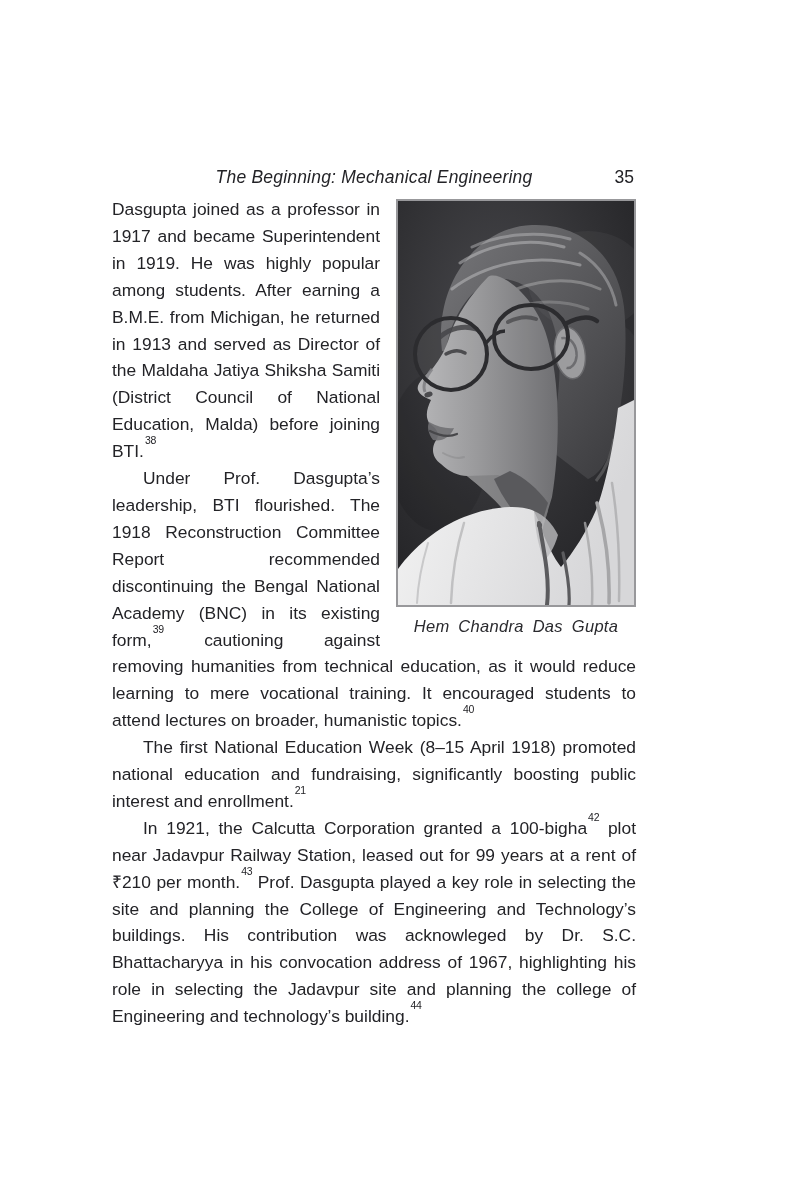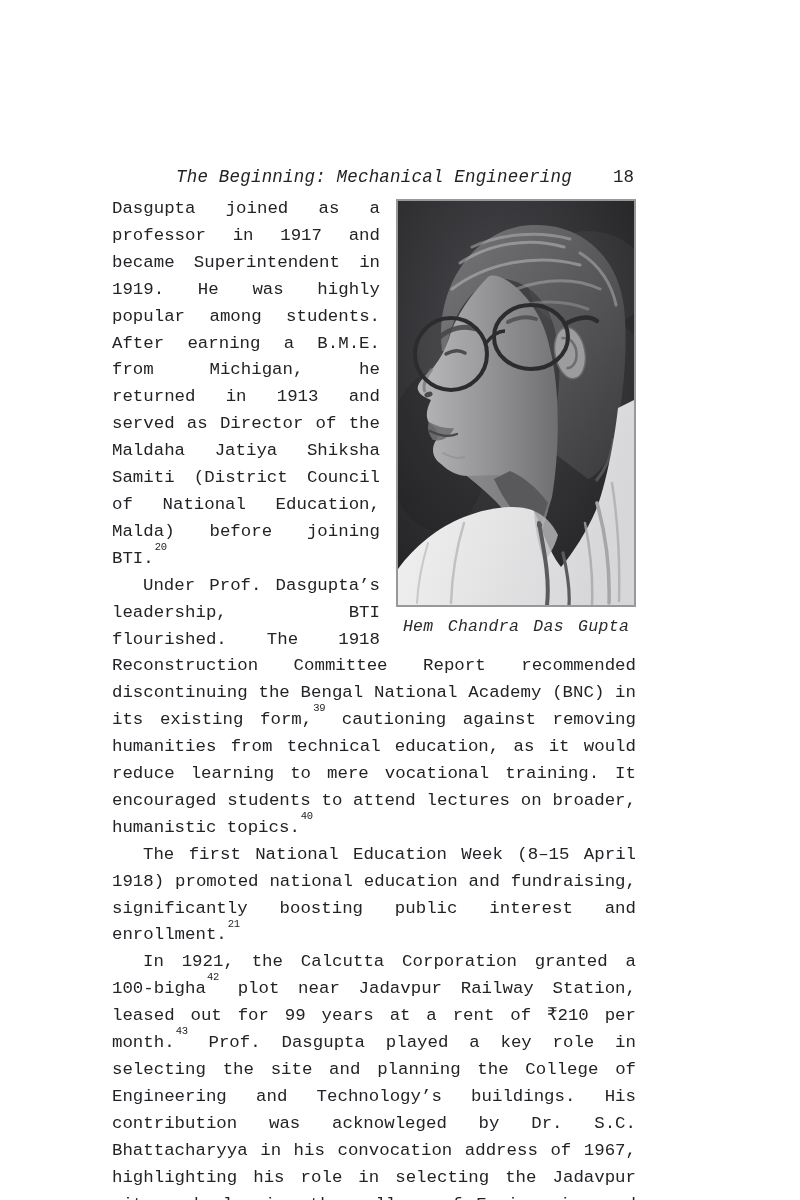--- a/index.html
+++ b/index.html
@@ -2,21 +2,21 @@
 <html><head>
 <meta charset="utf-8">
 <style>
   html, body { margin: 0; padding: 0; background: #ffffff; }
   .page {
     position: relative;
     width: 800px;
     height: 1200px;
     background: #ffffff;
     overflow: hidden;
-    font-family: Liberation Mono, monospace;
+    font-family: Liberation Sans, sans-serif;
     color: #232327;
   }
   .content {
     position: absolute;
     left: 112px;
     top: 167px;
     width: 524px;
   }
   .running-header {
     position: relative;
@@ -79,21 +79,21 @@
   }
 </style>
 </head>
 <body>
 
 <div class="page">
   <div class="content">
 
     <div class="running-header">
       <span class="chapter-title">The Beginning: Mechanical Engineering</span>
-      <span class="page-number">18</span>
+      <span class="page-number">35</span>
     </div>
 
     <div class="body-text">
 
       <figure class="portrait-figure">
         <div class="portrait-photo">
           <svg width="236" height="404" viewBox="0 0 236 404" xmlns="http://www.w3.org/2000/svg">
             <defs>
               <radialGradient id="g-bg" cx="42%" cy="32%" r="85%">
                 <stop offset="0%" stop-color="#48484c"></stop>
@@ -167,21 +167,21 @@
               <path d="M 141,322 C 146,350 152,378 149,404" stroke-width="4"></path>
               <path d="M 165,352 C 170,374 172,390 171,404" stroke-width="3.2"></path>
             </g>
             <circle cx="141.5" cy="324" r="2.6" fill="#5b5b5e"></circle>
           </svg>
         </div>
         <figcaption class="portrait-caption">Hem Chandra Das Gupta</figcaption>
       </figure>
 
       <div id="paragraphs">
-          <p class="para">Dasgupta joined as a professor in 1917 and became Superintendent in 1919. He was highly popular among students. After earning a B.M.E. from Michigan, he returned in 1913 and served as Director of the Maldaha Jatiya Shiksha Samiti (District Council of National Education, Malda) before joining BTI.<sup class="fn">20</sup></p>
+          <p class="para">Dasgupta joined as a professor in 1917 and became Superintendent in 1919. He was highly popular among students. After earning a B.M.E. from Michigan, he returned in 1913 and served as Director of the Maldaha Jatiya Shiksha Samiti (District Council of National Education, Malda) before joining BTI.<sup class="fn">38</sup></p>
           <p class="para indent">Under Prof. Dasgupta’s leadership, BTI flourished. The 1918 Reconstruction Committee Report recommended discontinuing the Bengal National Academy (BNC) in its existing form,<sup class="fn">39</sup> cautioning against removing humanities from technical education, as it would reduce learning to mere vocational training. It encouraged students to attend lectures on broader, humanistic topics.<sup class="fn">40</sup></p>
           <p class="para indent">The first National Education Week (8–15 April 1918) promoted national education and fundraising, significantly boosting public interest and enrollment.<sup class="fn">21</sup></p>
           <p class="para indent">In 1921, the Calcutta Corporation granted a 100-bigha<sup class="fn">42</sup> plot near Jadavpur Railway Station, leased out for 99 years at a rent of ₹210 per month.<sup class="fn">43</sup> Prof. Dasgupta played a key role in selecting the site and planning the College of Engineering and Technology’s buildings. His contribution was acknowleged by Dr. S.C. Bhattacharyya in his convocation address of 1967, highlighting his role in selecting the Jadavpur site and planning the college of Engineering and technology’s building.<sup class="fn">44</sup></p>
         </div>
 
     </div>
   </div>
 </div>
 
 </body></html>

